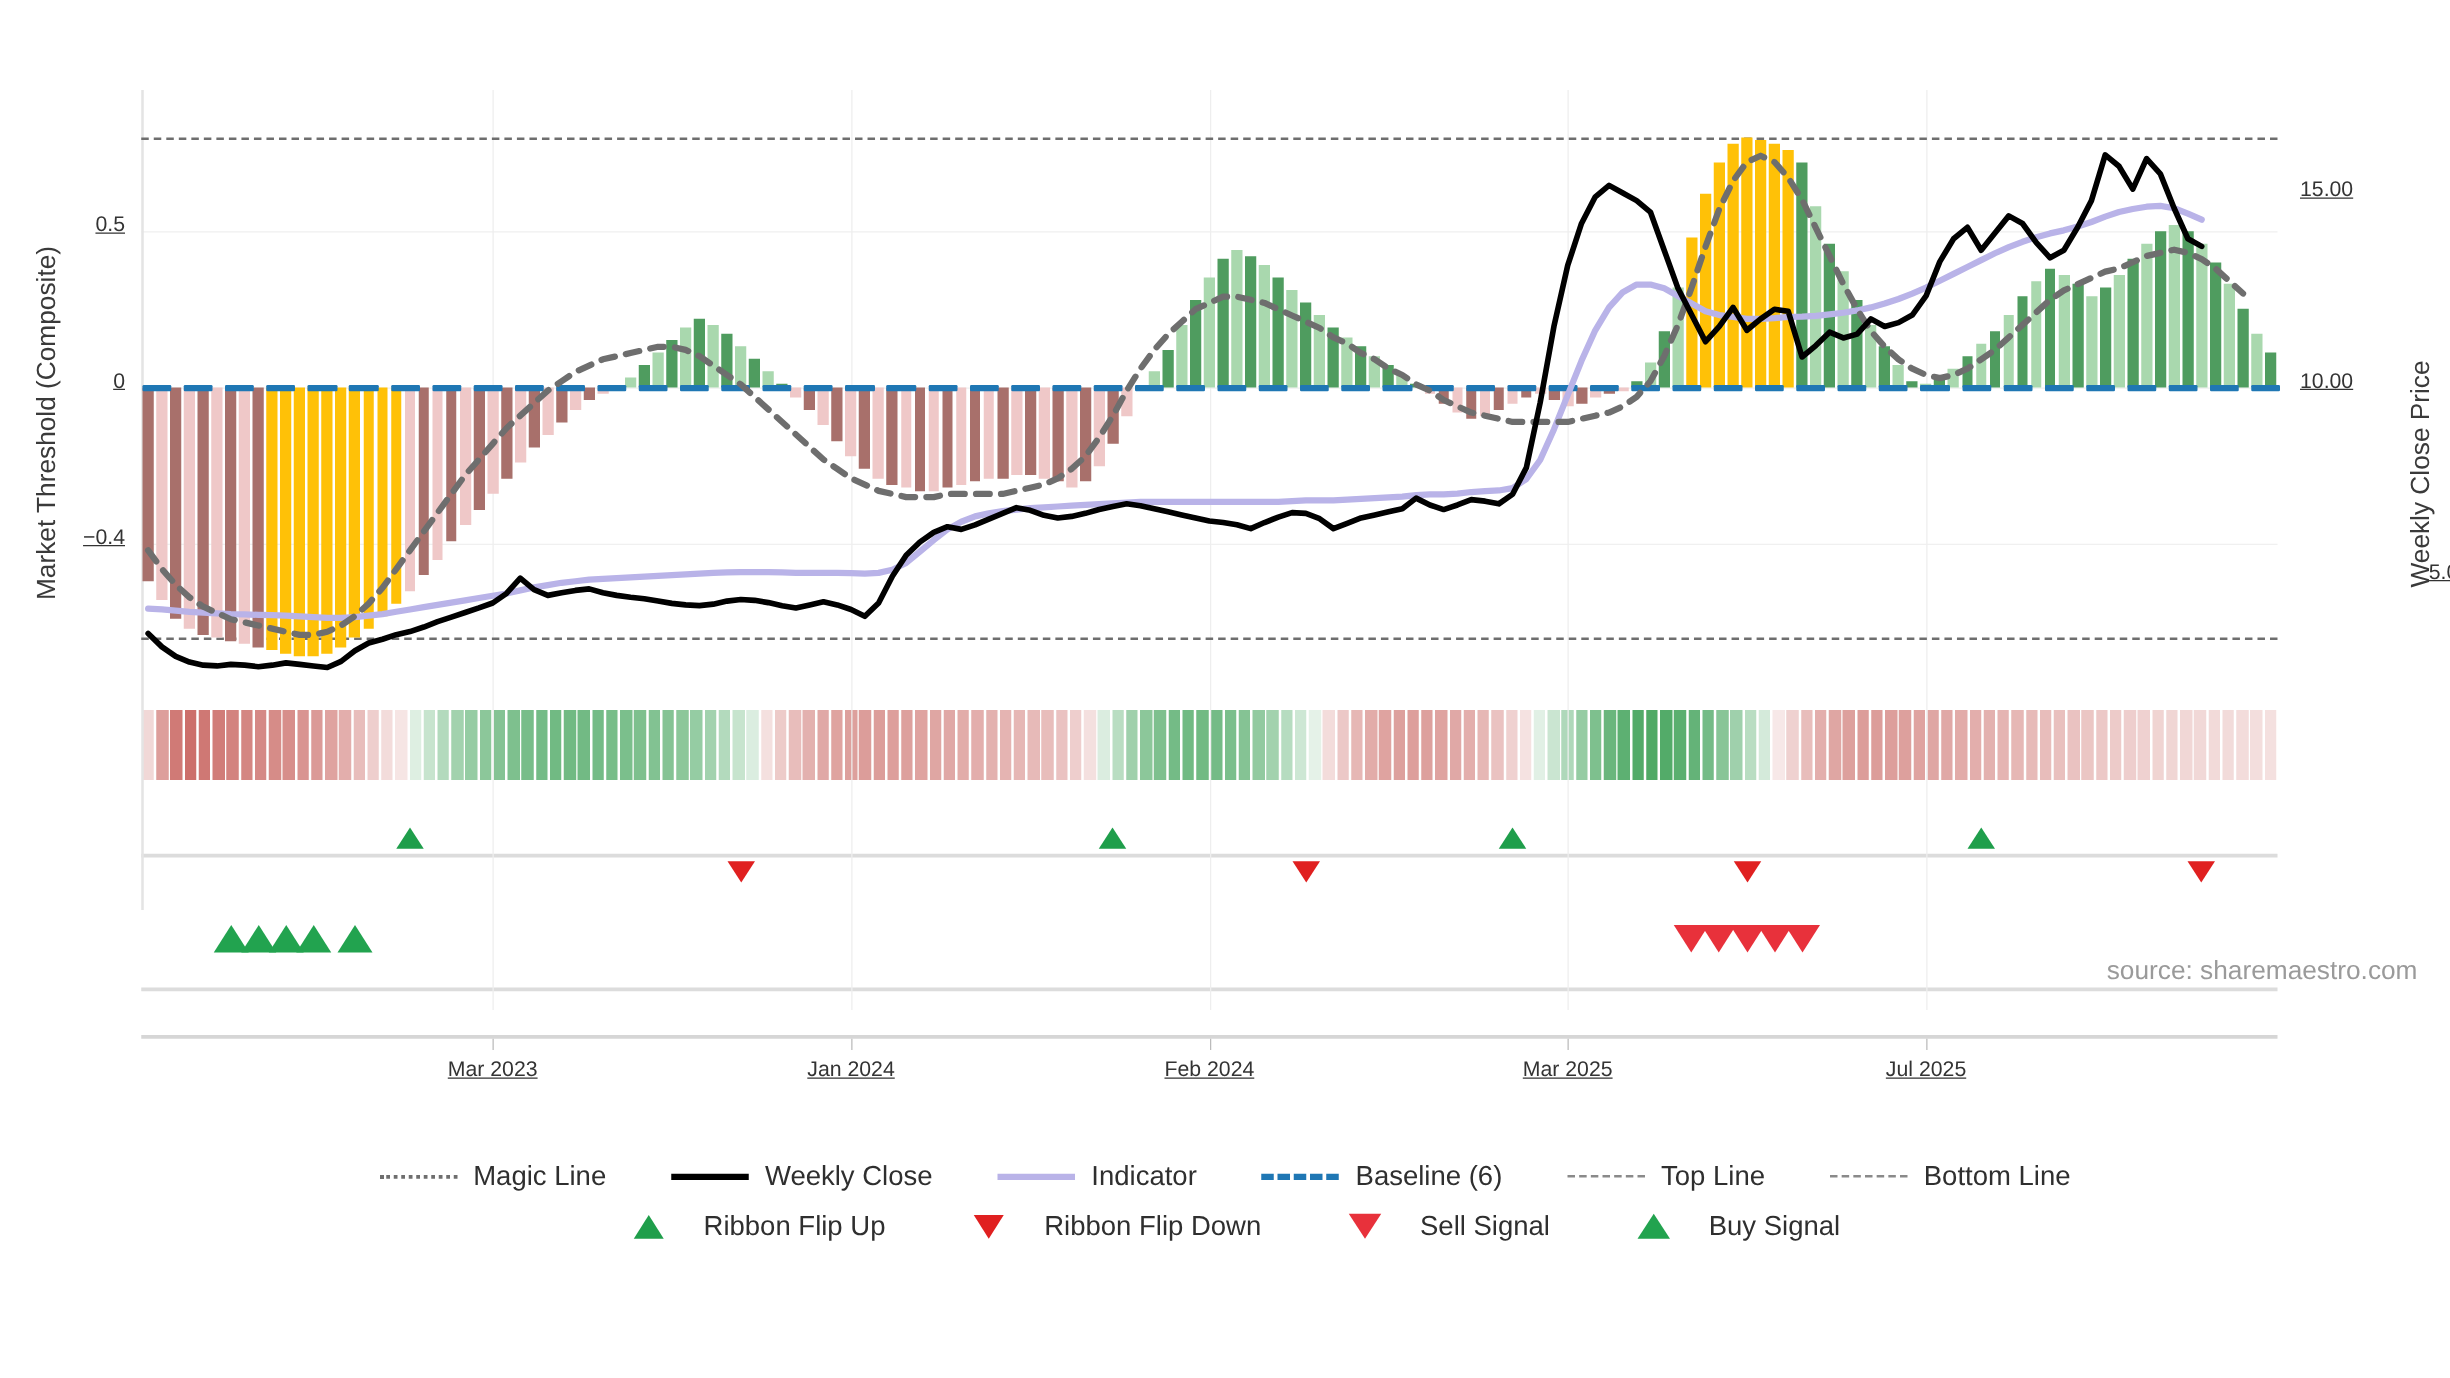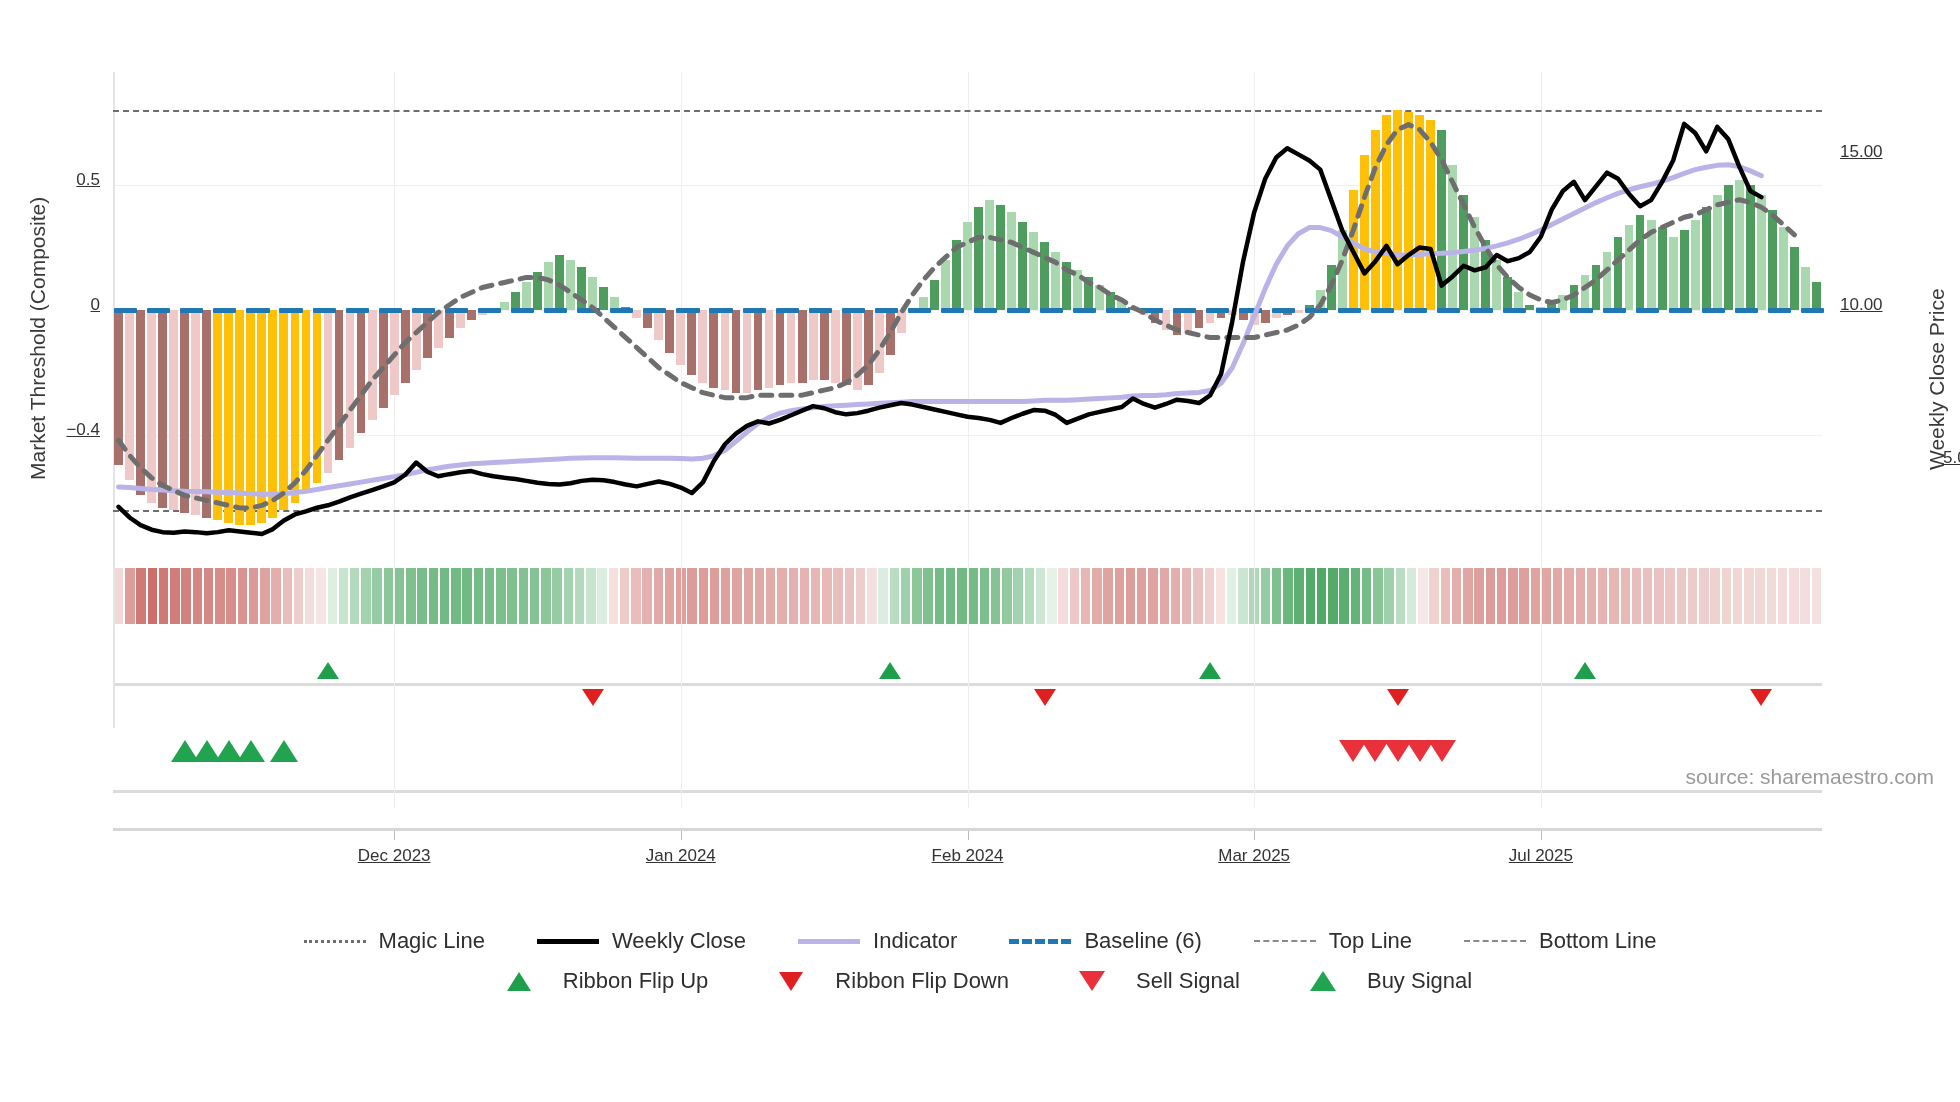--- a/index.html
+++ b/index.html
@@ -538,21 +538,21 @@
       <polyline points="118.51290322580645,440.2736842105263 129.53870967741935,455.30526315789473 140.56451612903226,467.8315789473684 151.59032258064516,477.85263157894735 162.61612903225807,485.36842105263156 173.64193548387095,490.37894736842105 184.6677419354839,495.38947368421054 195.69354838709677,497.89473684210526 206.71935483870968,500.40000000000003 217.74516129032259,502.90526315789475 228.77096774193546,505.41052631578947 239.7967741935484,507.91578947368424 250.82258064516128,507.91578947368424 261.8483870967742,505.41052631578947 272.8741935483871,500.40000000000003 283.9,492.88421052631577 294.92580645161286,482.86315789473684 305.9516129032258,470.33684210526314 316.97741935483873,455.30526315789473 328.0032258064516,440.2736842105263 339.0290322580645,425.2421052631579 350.05483870967737,410.2105263157895 361.0806451612903,395.17894736842106 372.10645161290324,380.14736842105265 383.1322580645161,367.62105263157895 394.158064516129,355.09473684210525 405.18387096774194,342.5684210526316 416.2096774193548,332.5473684210526 427.23548387096776,322.5263157894737 438.26129032258063,312.5052631578948 449.2870967741935,304.9894736842105 460.31290322580645,297.47368421052636 471.33870967741933,292.4631578947368 482.36451612903227,287.4526315789474 493.39032258064515,284.9473684210526 504.416129032258,282.4421052631579 515.441935483871,279.93684210526317 526.4677419354839,277.4315789473684 537.4935483870968,277.4315789473684 548.5193548387097,279.93684210526317 559.5451612903225,284.9473684210526 570.5709677419354,292.4631578947368 581.5967741935483,299.978947368421 592.6225806451613,307.4947368421052 603.6483870967742,317.5157894736842 614.674193548387,327.5368421052632 625.6999999999999,337.5578947368421 636.7258064516129,347.57894736842104 647.7516129032258,357.6 658.7774193548387,367.62105263157895 669.8032258064516,375.1368421052632 680.8290322580644,382.6526315789474 691.8548387096774,387.66315789473686 702.8806451612903,392.67368421052635 713.9064516129032,395.17894736842106 724.9322580645161,397.68421052631584 735.958064516129,397.68421052631584 746.983870967742,397.68421052631584 758.0096774193548,395.17894736842106 769.0354838709677,395.17894736842106 780.0612903225806,395.17894736842106 791.0870967741935,395.17894736842106 802.1129032258065,395.17894736842106 813.1387096774193,392.67368421052635 824.1645161290322,390.16842105263163 835.1903225806451,387.66315789473686 846.2161290322581,382.6526315789474 857.241935483871,375.1368421052632 868.2677419354839,365.11578947368423 879.2935483870967,350.0842105263158 890.3193548387096,332.5473684210526 901.3451612903226,312.5052631578948 912.3709677419355,294.9684210526316 923.3967741935484,279.93684210526317 934.4225806451612,267.4105263157895 945.4483870967741,257.38947368421054 956.4741935483871,247.36842105263162 967.5,242.35789473684213 978.5258064516129,237.34736842105264 989.5516129032258,237.34736842105264 1000.5774193548386,239.85263157894735 1011.6032258064516,242.35789473684213 1022.6290322580645,247.36842105263162 1033.6548387096773,252.37894736842105 1044.6806451612902,257.38947368421054 1055.706451612903,262.40000000000003 1066.7322580645161,269.91578947368424 1077.758064516129,274.9263157894737 1088.783870967742,282.4421052631579 1099.8096774193548,287.4526315789474 1110.8354838709677,294.9684210526316 1121.8612903225808,299.978947368421 1132.8870967741937,307.4947368421052 1143.9129032258063,312.5052631578948 1154.9387096774194,320.021052631579 1165.9645161290323,325.0315789473684 1176.9903225806452,330.04210526315785 1188.016129032258,332.5473684210526 1199.041935483871,335.0526315789474 1210.0677419354838,337.5578947368421 1221.0935483870967,337.5578947368421 1232.1193548387096,337.5578947368421 1243.1451612903224,337.5578947368421 1254.1709677419356,337.5578947368421 1265.1967741935484,335.0526315789474 1276.2225806451613,332.5473684210526 1287.2483870967742,330.04210526315785 1298.274193548387,325.0315789473684 1309.3,317.5157894736842 1320.3258064516128,304.9894736842105 1331.3516129032257,284.9473684210526 1342.3774193548386,259.89473684210526 1353.4032258064515,229.83157894736837 1364.4290322580646,197.26315789473688 1375.4548387096775,167.2 1386.4806451612903,144.65263157894736 1397.5064516129032,129.62105263157895 1408.532258064516,124.61052631578946 1419.558064516129,129.62105263157895 1430.5838709677419,142.1473684210526 1441.6096774193547,159.68421052631578 1452.6354838709676,182.2315789473684 1463.6612903225805,204.77894736842103 1474.6870967741936,227.32631578947365 1485.7129032258065,247.36842105263162 1496.7387096774194,264.90526315789475 1507.7645161290322,277.4315789473684 1518.7903225806451,287.4526315789474 1529.816129032258,294.9684210526316 1540.8419354838709,299.978947368421 1551.8677419354838,302.4842105263158 1562.8935483870966,299.978947368421 1573.9193548387095,294.9684210526316 1584.9451612903226,287.4526315789474 1595.9709677419355,279.93684210526317 1606.9967741935484,269.91578947368424 1618.0225806451613,259.89473684210526 1629.0483870967741,249.87368421052633 1640.074193548387,239.85263157894735 1651.1,232.33684210526314 1662.1258064516128,227.32631578947365 1673.1516129032257,222.31578947368428 1684.1774193548385,217.30526315789479 1695.2032258064517,214.79999999999995 1706.2290322580645,209.78947368421046 1717.2548387096774,204.77894736842103 1728.2806451612903,202.27368421052637 1739.3064516129032,199.7684210526316 1750.332258064516,202.27368421052637 1761.358064516129,207.2842105263158 1772.3838709677418,214.79999999999995 1783.4096774193547,224.82105263157894 1794.4354838709676,234.84210526315786" fill="none" stroke="#6e6e6e" stroke-width="5" stroke-linejoin="round" stroke-linecap="round" stroke-dasharray="11 9"></polyline>
       <polyline points="118.51290322580645,506.8076923076923 129.53870967741935,517.4871794871794 140.56451612903226,525.1153846153846 151.59032258064516,529.6923076923077 162.61612903225807,532.1333333333333 173.64193548387095,532.7435897435897 184.6677419354839,531.5230769230769 195.69354838709677,532.1333333333333 206.71935483870968,533.3538461538461 217.74516129032259,532.1333333333333 228.77096774193546,530.3025641025641 239.7967741935484,531.5230769230769 250.82258064516128,532.7435897435897 261.8483870967742,533.9641025641025 272.8741935483871,529.0820512820513 283.9,520.5384615384615 294.92580645161286,514.4358974358975 305.9516129032258,511.3846153846154 316.97741935483873,507.7230769230769 328.0032258064516,505.28205128205127 339.0290322580645,501.62051282051283 350.05483870967737,497.348717948718 361.0806451612903,493.6871794871795 372.10645161290324,490.02564102564105 383.1322580645161,486.3641025641026 394.158064516129,482.3974358974359 405.18387096774194,474.7692307692308 416.2096774193548,462.5641025641026 427.23548387096776,471.71794871794873 438.26129032258063,476.2948717948718 449.2870967741935,474.1589743589744 460.31290322580645,472.3282051282051 471.33870967741933,471.10769230769233 482.36451612903227,474.1589743589744 493.39032258064515,476.2948717948718 504.416129032258,477.8205128205128 515.441935483871,479.04102564102567 526.4677419354839,480.87179487179486 537.4935483870968,482.7025641025641 548.5193548387097,483.9230769230769 559.5451612903225,484.5333333333333 570.5709677419354,483.3128205128205 581.5967741935483,480.87179487179486 592.6225806451613,479.65128205128207 603.6483870967742,480.26153846153846 614.674193548387,482.0923076923077 625.6999999999999,484.5333333333333 636.7258064516129,486.3641025641026 647.7516129032258,483.9230769230769 658.7774193548387,481.4820512820513 669.8032258064516,483.9230769230769 680.8290322580644,487.5846153846154 691.8548387096774,493.0769230769231 702.8806451612903,482.3974358974359 713.9064516129032,461.03846153846155 724.9322580645161,444.2564102564103 735.958064516129,433.5769230769231 746.983870967742,425.94871794871796 758.0096774193548,421.3717948717949 769.0354838709677,423.5076923076923 780.0612903225806,419.8461538461538 791.0870967741935,415.26923076923083 802.1129032258065,410.69230769230774 813.1387096774193,406.11538461538464 824.1645161290322,408.25128205128203 835.1903225806451,412.21794871794873 846.2161290322581,414.3538461538462 857.241935483871,413.1333333333333 868.2677419354839,410.69230769230774 879.2935483870967,407.64102564102564 890.3193548387096,405.20000000000005 901.3451612903226,403.06410256410254 912.3709677419355,404.5897435897436 923.3967741935484,407.03076923076924 934.4225806451612,409.4717948717949 945.4483870967741,411.91282051282053 956.4741935483871,414.3538461538462 967.5,416.7948717948718 978.5258064516129,418.0153846153846 989.5516129032258,419.8461538461538 1000.5774193548386,422.8974358974359 1011.6032258064516,418.0153846153846 1022.6290322580645,413.7435897435898 1033.6548387096773,410.08205128205134 1044.6806451612902,410.69230769230774 1055.706451612903,414.9641025641026 1066.7322580645161,422.8974358974359 1077.758064516129,418.625641025641 1088.783870967742,414.3538461538462 1099.8096774193548,411.91282051282053 1110.8354838709677,409.4717948717949 1121.8612903225808,407.03076923076924 1132.8870967741937,398.4871794871795 1143.9129032258063,403.9794871794872 1154.9387096774194,407.64102564102564 1165.9645161290323,403.9794871794872 1176.9903225806452,399.70769230769235 1188.016129032258,400.92820512820515 1199.041935483871,403.06410256410254 1210.0677419354838,395.43589743589746 1221.0935483870967,374.0769230769231 1232.1193548387096,322.20512820512823 1243.1451612903224,261.17948717948724 1254.1709677419356,212.35897435897436 1265.1967741935484,178.79487179487177 1276.2225806451613,157.43589743589746 1287.2483870967742,148.28205128205127 1298.274193548387,154.38461538461547 1309.3,160.48717948717956 1320.3258064516128,169.6410256410257 1331.3516129032257,200.15384615384625 1342.3774193548386,230.66666666666674 1353.4032258064515,252.02564102564105 1364.4290322580646,273.3846153846154 1375.4548387096775,261.17948717948724 1386.4806451612903,245.92307692307702 1397.5064516129032,264.2307692307692 1408.532258064516,255.07692307692304 1419.558064516129,247.4487179487179 1430.5838709677419,248.974358974359 1441.6096774193547,285.5897435897436 1452.6354838709676,276.4358974358975 1463.6612903225805,265.75641025641033 1474.6870967741936,270.3333333333333 1485.7129032258065,267.2820512820513 1496.7387096774194,255.07692307692304 1507.7645161290322,261.17948717948724 1518.7903225806451,258.12820512820514 1529.816129032258,252.02564102564105 1540.8419354838709,236.76923076923083 1551.8677419354838,209.30769230769232 1562.8935483870966,191.00000000000006 1573.9193548387095,181.84615384615387 1584.9451612903226,200.15384615384625 1595.9709677419355,186.4230769230769 1606.9967741935484,172.69230769230768 1618.0225806451613,178.79487179487177 1629.0483870967741,194.05128205128204 1640.074193548387,206.25641025641033 1651.1,200.15384615384625 1662.1258064516128,181.84615384615387 1673.1516129032257,160.48717948717956 1684.1774193548385,123.87179487179486 1695.2032258064517,133.025641025641 1706.2290322580645,151.33333333333337 1717.2548387096774,126.92307692307696 1728.2806451612903,139.1282051282052 1739.3064516129032,166.58974358974365 1750.332258064516,191.00000000000006 1761.358064516129,197.10256410256414" fill="none" stroke="#000000" stroke-width="4.5" stroke-linejoin="round" stroke-linecap="round"></polyline>
     </svg>
     <div class="tick-text tick-left" style="left: 20px; top: 169.737px; width: 80px;">0.5</div>
     <div class="tick-text tick-left" style="left: 20px; top: 295px; width: 80px;">0</div>
     <div class="tick-text tick-left" style="left: 20px; top: 420.263px; width: 80px;">−0.4</div>
     <div class="tick-text tick-right" style="left: 1840px; top: 142.436px; width: 100px;">15.00</div>
     <div class="tick-text tick-right" style="left: 1840px; top: 295px; width: 100px;">10.00</div>
     <div class="tick-text tick-right" style="left: 1943px; top: 447.564px; width: 100px;">5.00</div>
     <div class="axis-spine" style="left: 394.158px; top: 831px; width: 1px; height: 9px; background: rgb(187, 187, 187);"></div>
-    <div class="tick-text tick-x" style="left: 284.158px; top: 846px; width: 220px;">Dec 2023</div>
+    <div class="tick-text tick-x" style="left: 284.158px; top: 846px; width: 220px;">Mar 2023</div>
     <div class="axis-spine" style="left: 680.829px; top: 831px; width: 1px; height: 9px; background: rgb(187, 187, 187);"></div>
     <div class="tick-text tick-x" style="left: 570.829px; top: 846px; width: 220px;">Jan 2024</div>
     <div class="axis-spine" style="left: 967.5px; top: 831px; width: 1px; height: 9px; background: rgb(187, 187, 187);"></div>
     <div class="tick-text tick-x" style="left: 857.5px; top: 846px; width: 220px;">Feb 2024</div>
     <div class="axis-spine" style="left: 1254.17px; top: 831px; width: 1px; height: 9px; background: rgb(187, 187, 187);"></div>
     <div class="tick-text tick-x" style="left: 1144.17px; top: 846px; width: 220px;">Mar 2025</div>
     <div class="axis-spine" style="left: 1540.84px; top: 831px; width: 1px; height: 9px; background: rgb(187, 187, 187);"></div>
     <div class="tick-text tick-x" style="left: 1430.84px; top: 846px; width: 220px;">Jul 2025</div>
   </div>
 

